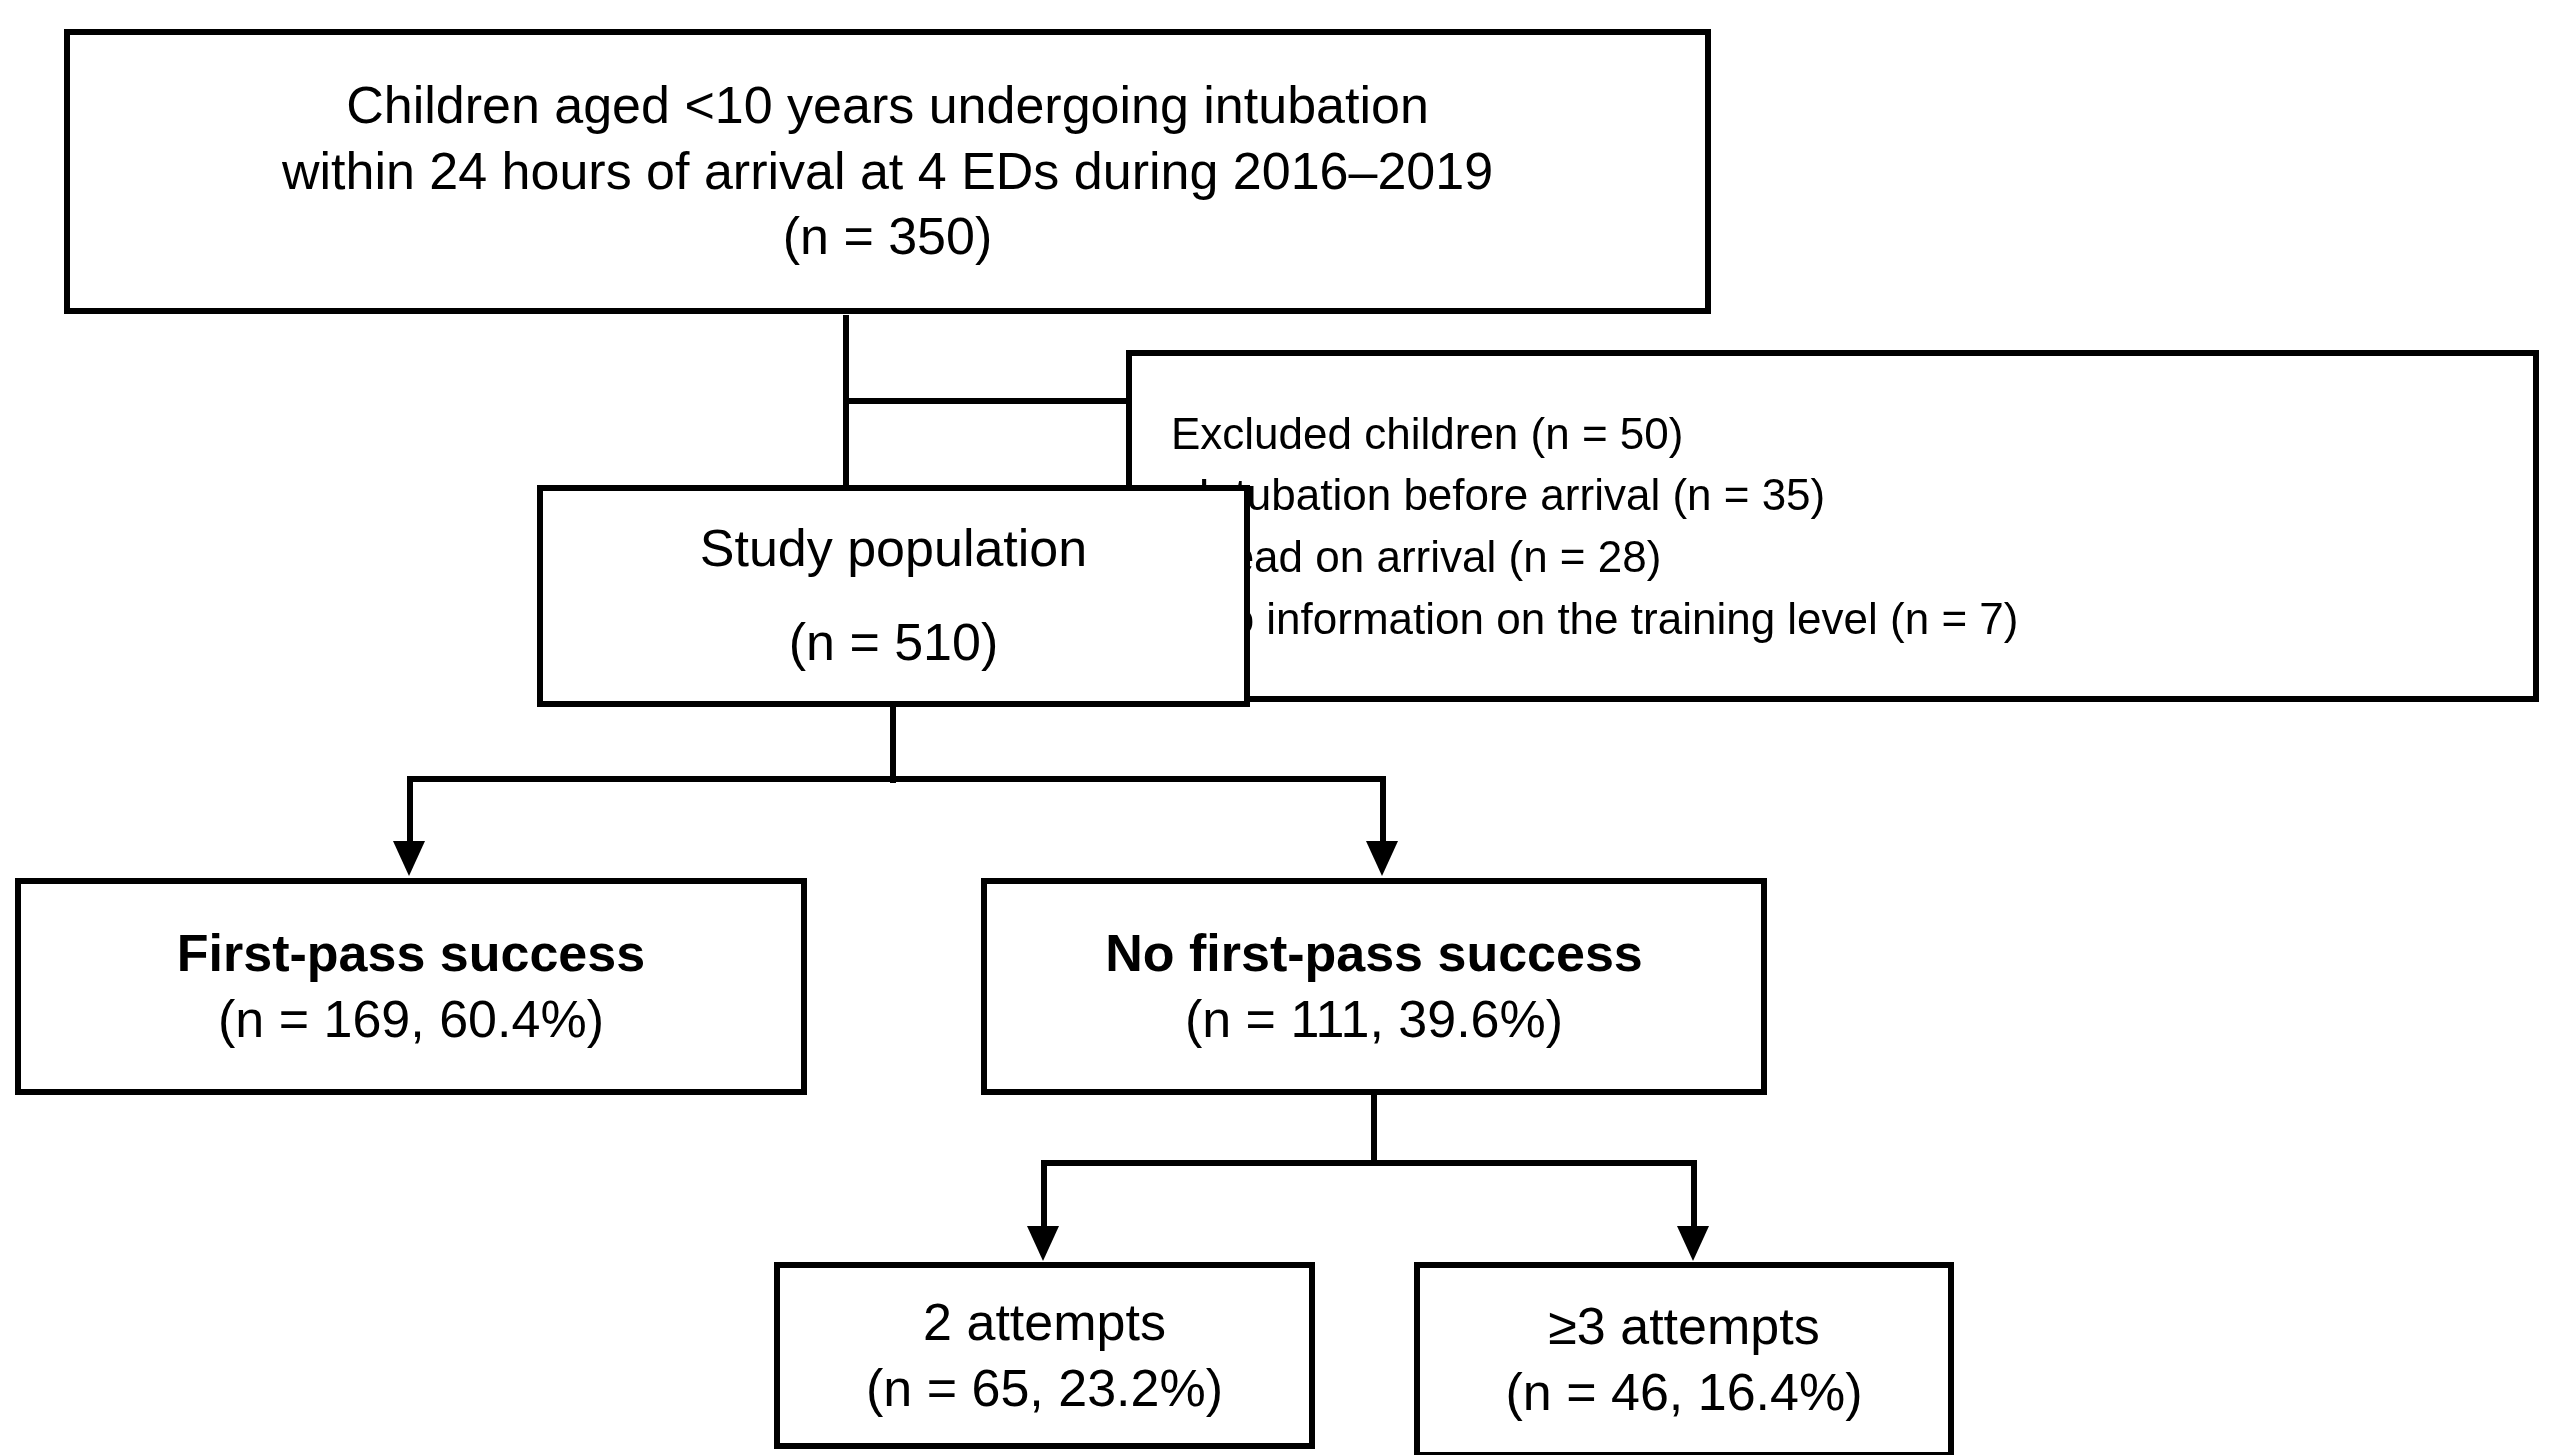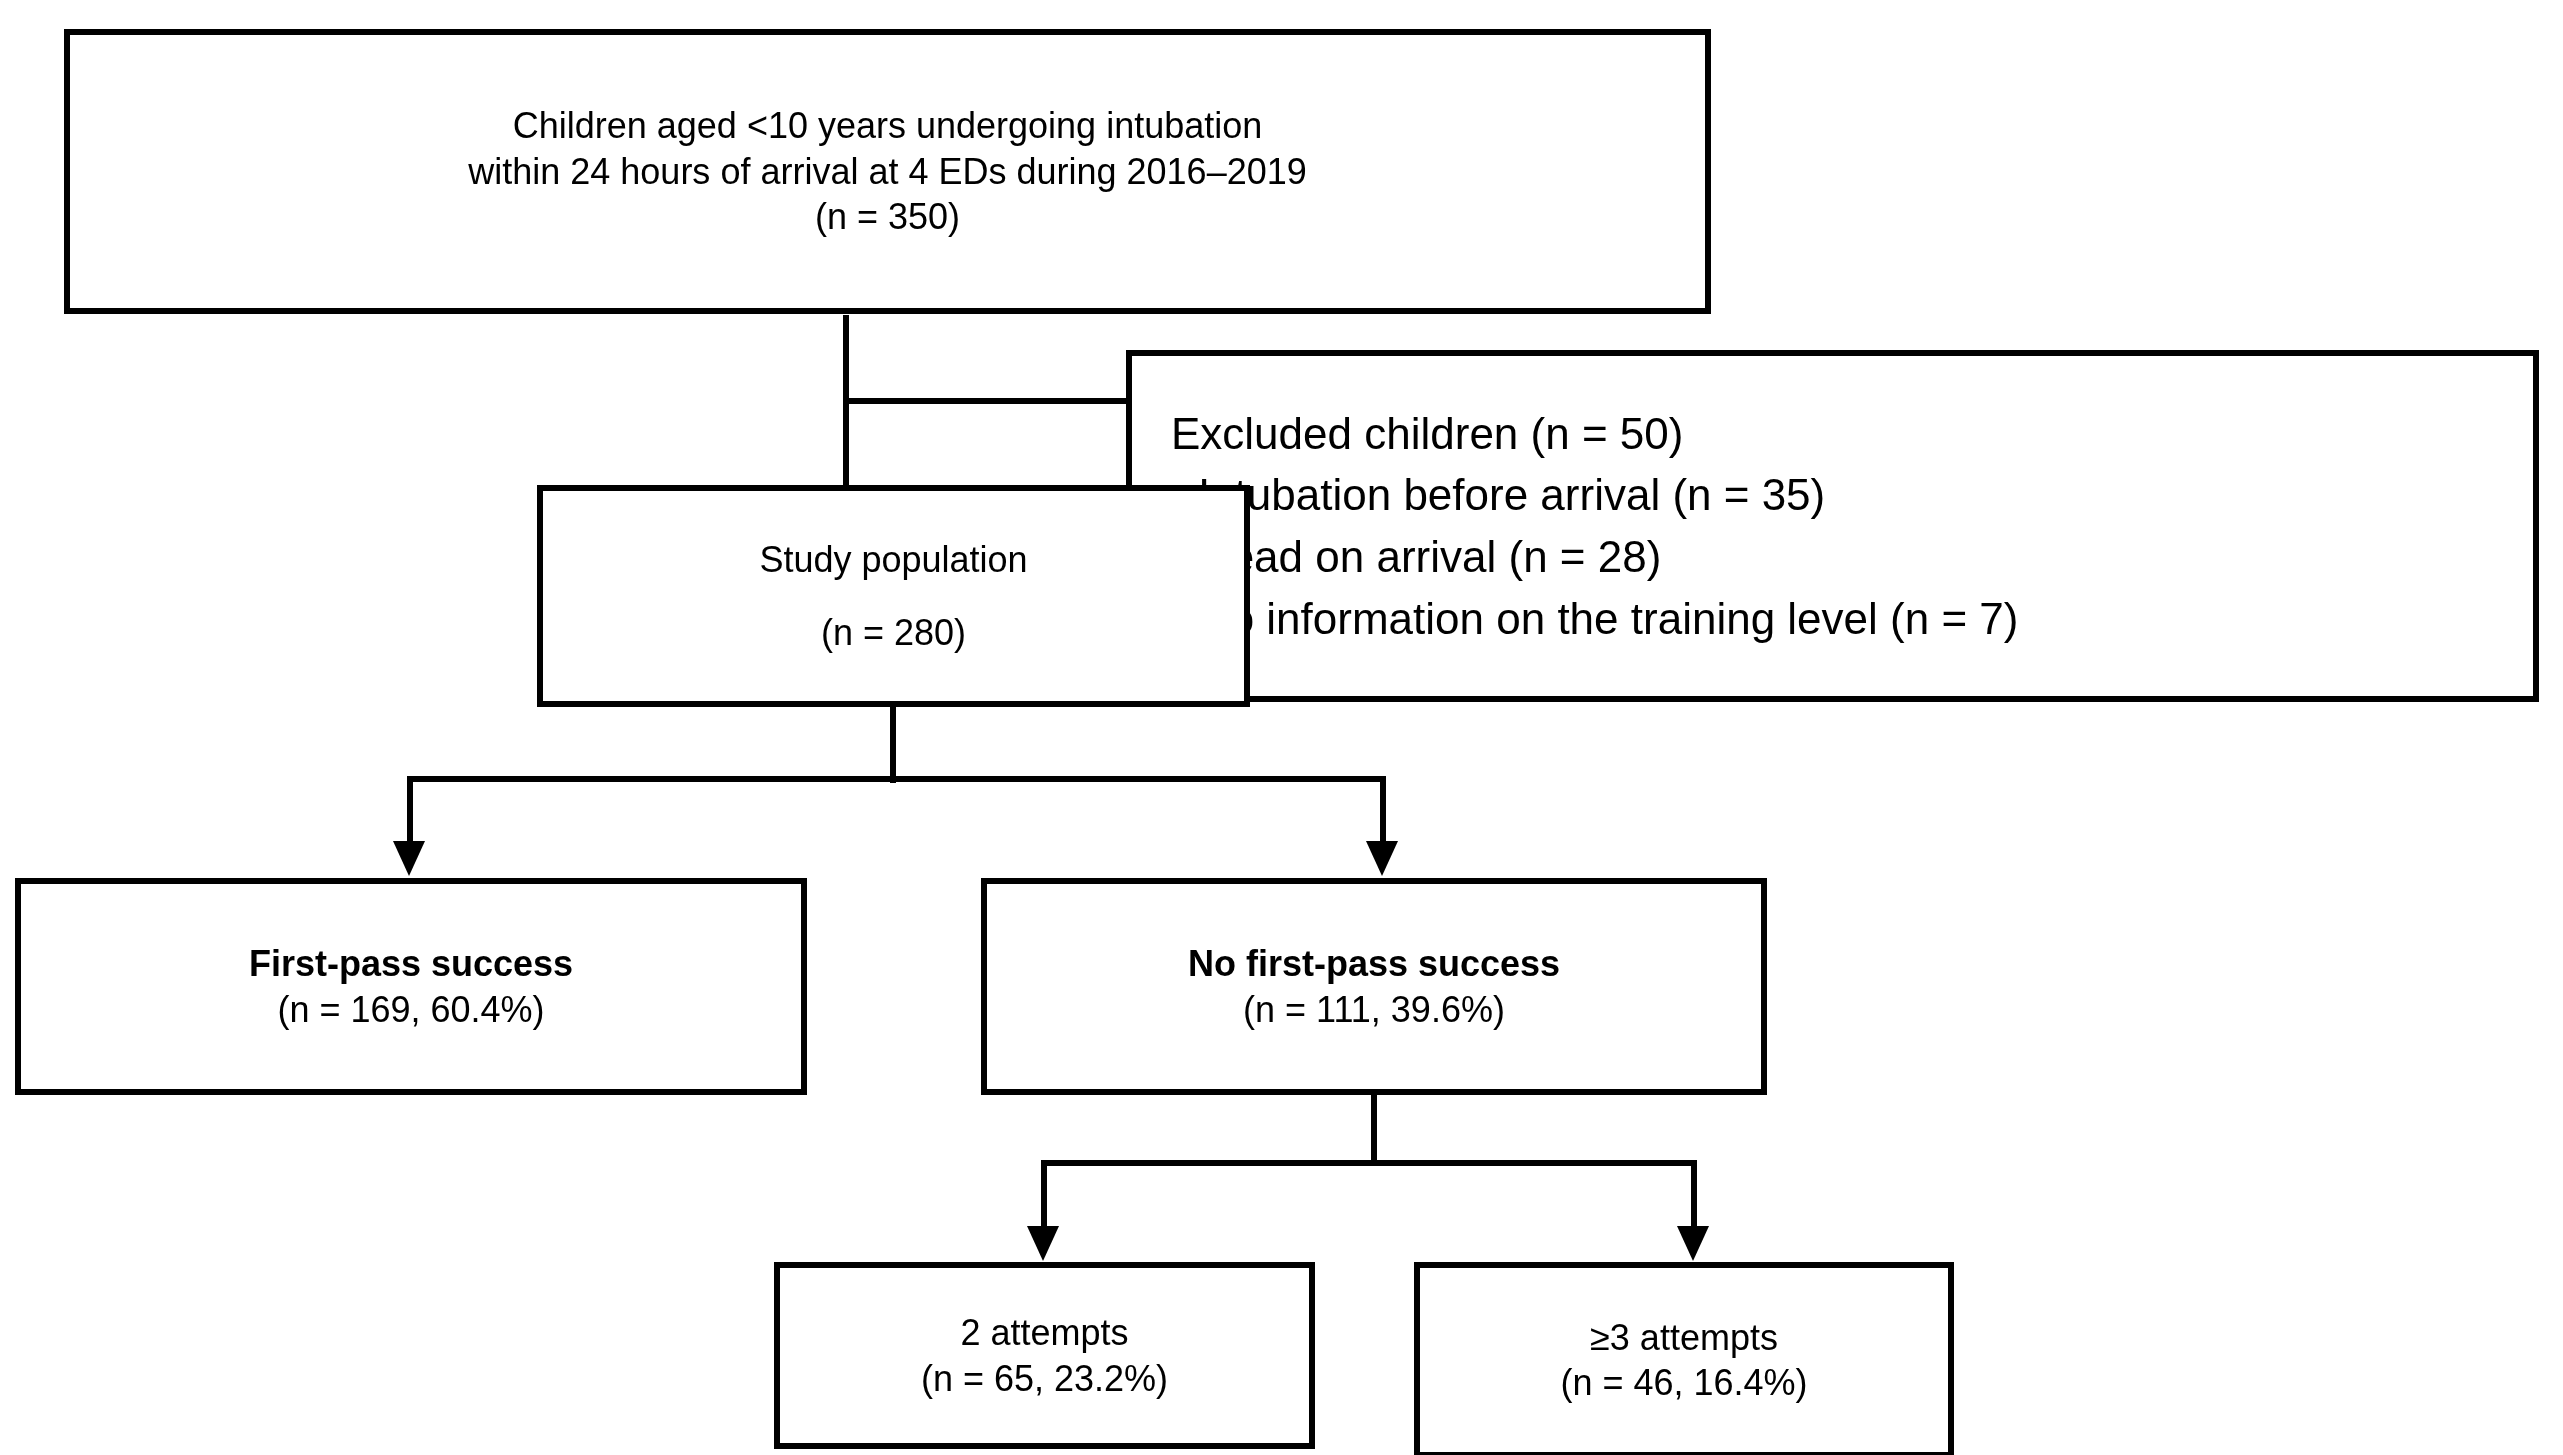--- a/index.html
+++ b/index.html
@@ -28,21 +28,21 @@
     align-items: center;
     justify-content: center;
     color: #000000;
     z-index: 3;
   }
   .box.left-align {
     align-items: flex-start;
     justify-content: center;
   }
   .line {
-    font-size: 36px;
+    font-size: 52px;
     line-height: 1.26;
     white-space: pre;
     color: #000000;
   }
   .line.bold {
     font-weight: bold;
   }
   .excl .line {
     font-size: 44px;
     line-height: 1.40;
@@ -82,21 +82,21 @@
 
   <div class="box left-align excl" style="left:1126px; top:350px; width:1413px; height:352px;">
     <div class="line">Excluded children (n = 50)</div>
     <div class="line">- Intubation before arrival (n = 35)</div>
     <div class="line">- Dead on arrival (n = 28)</div>
     <div class="line">- No information on the training level (n = 7)</div>
   </div>
 
   <div class="box" style="left:537px; top:485px; width:713px; height:222px;gap:28px;">
     <div class="line">Study population</div>
-    <div class="line">(n = 280)</div>
+    <div class="line">(n = 510)</div>
   </div>
 
   <div class="connector v" style="left:890px; top:707px; width:6.2px; height:76px;"></div>
 
   <div class="connector h" style="left:407px; top:776px; width:979px; height:6.2px;"></div>
 
   <div class="connector v" style="left:407px; top:776px; width:6.2px; height:67px;"></div>
   <div class="arrowhead" style="left:393px; top:841px;"></div>
 
   <div class="connector v" style="left:1380px; top:776px; width:6.2px; height:67px;"></div>

